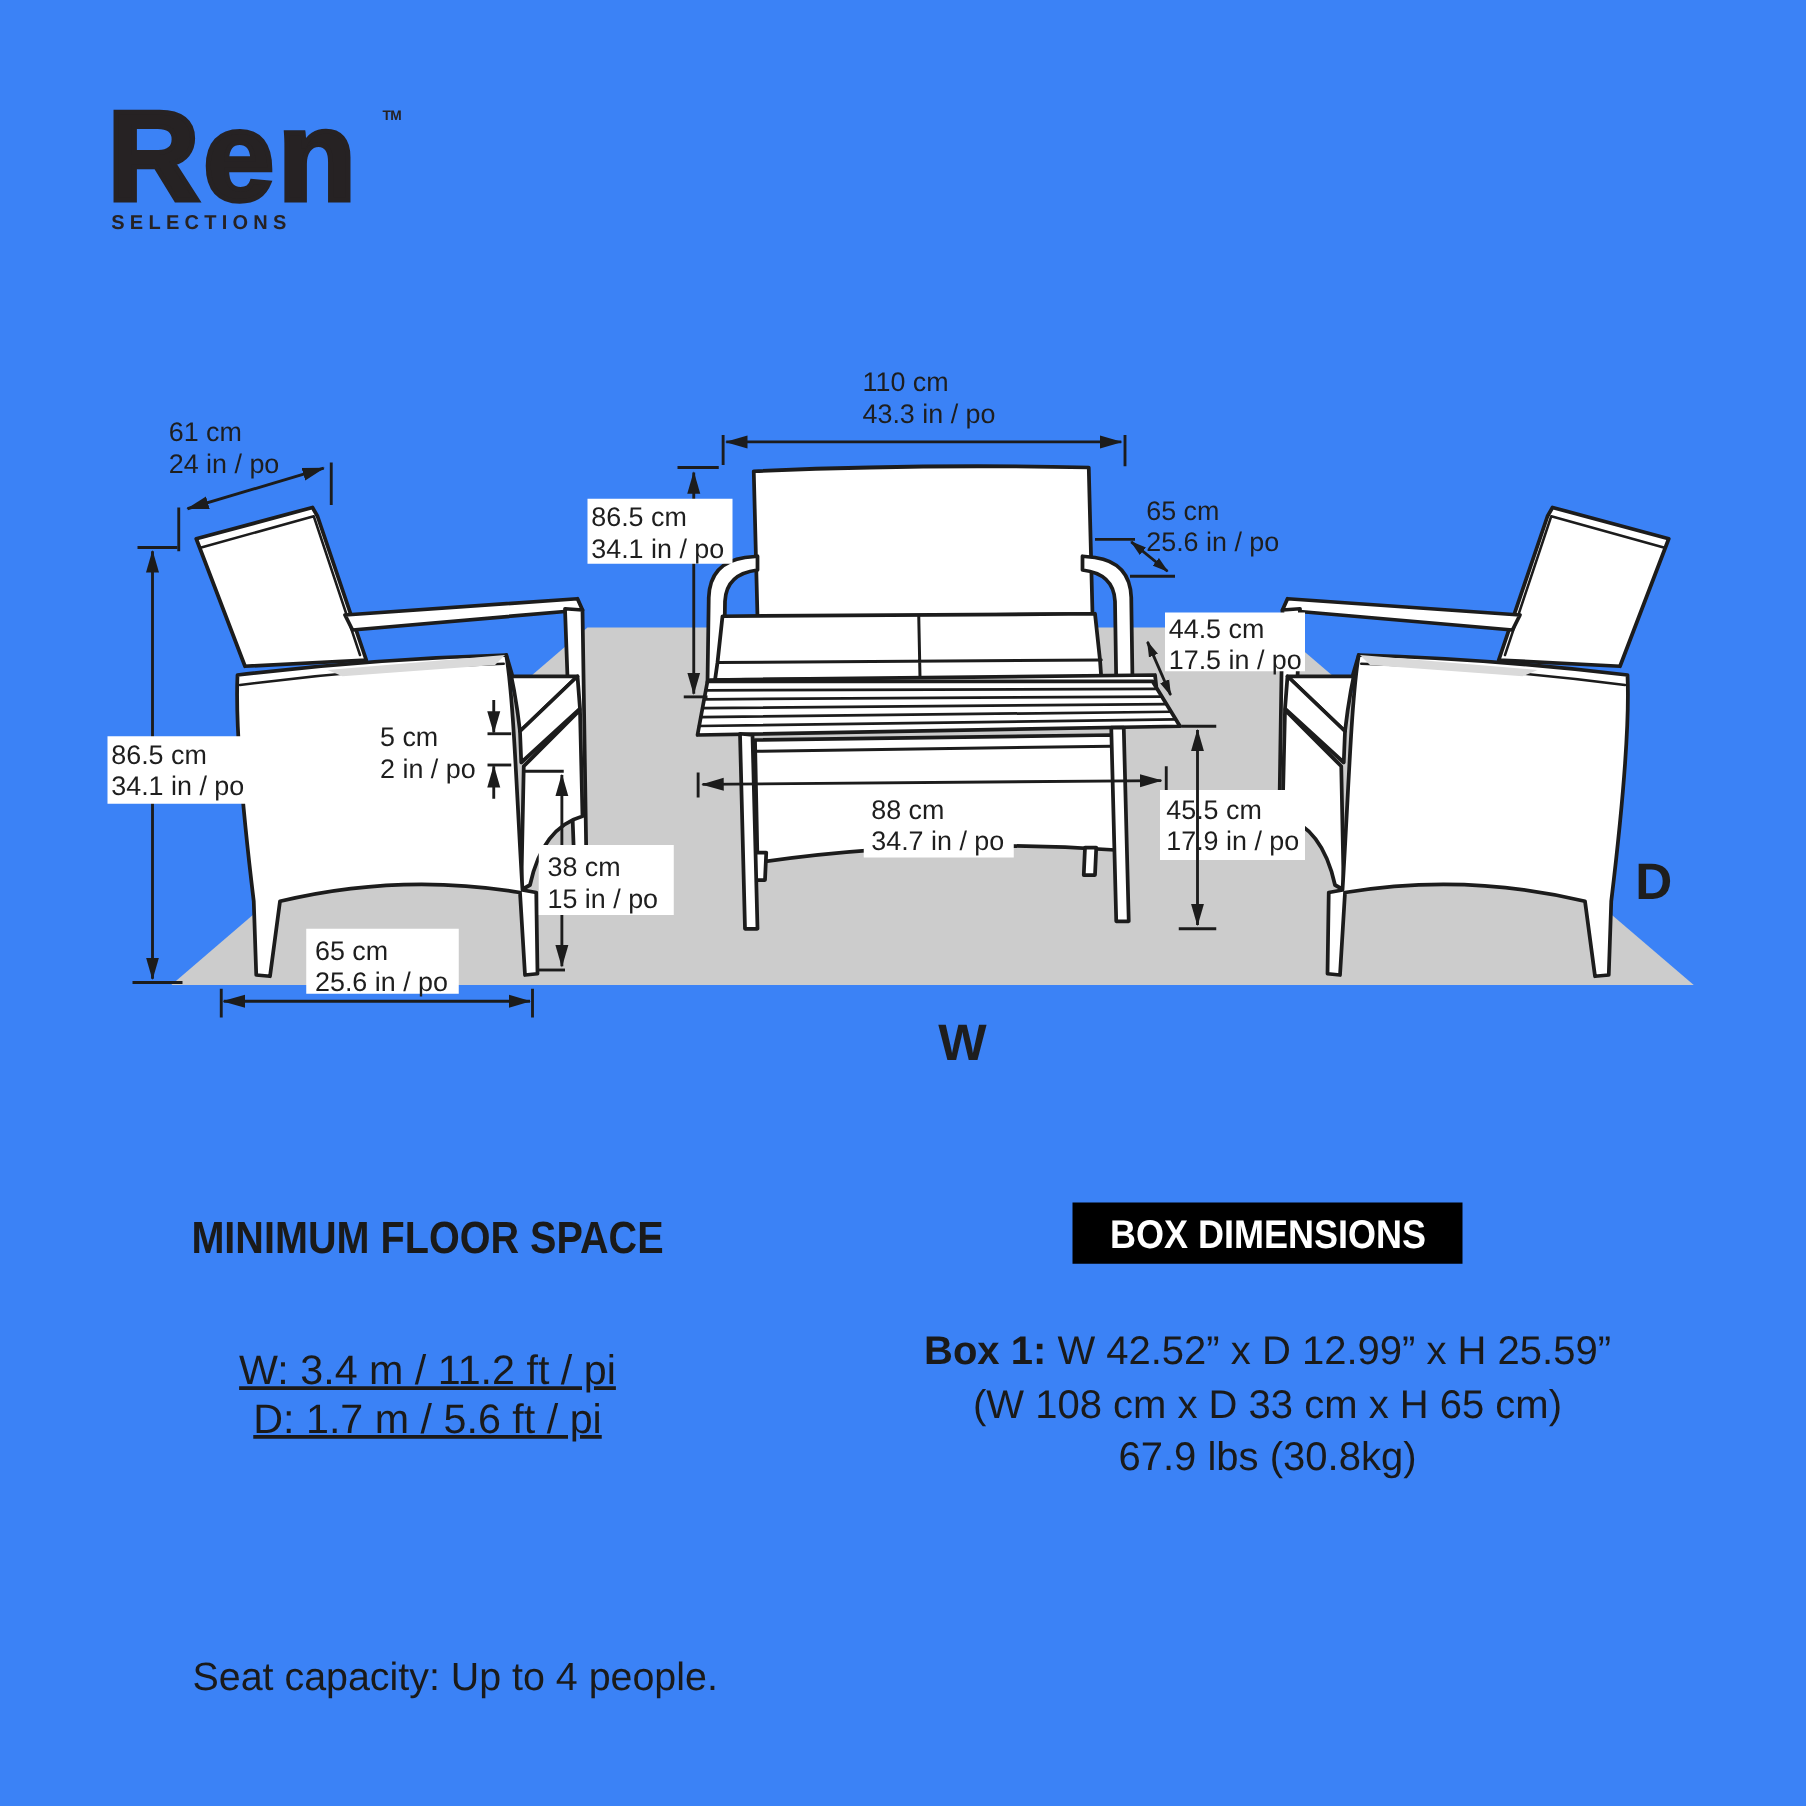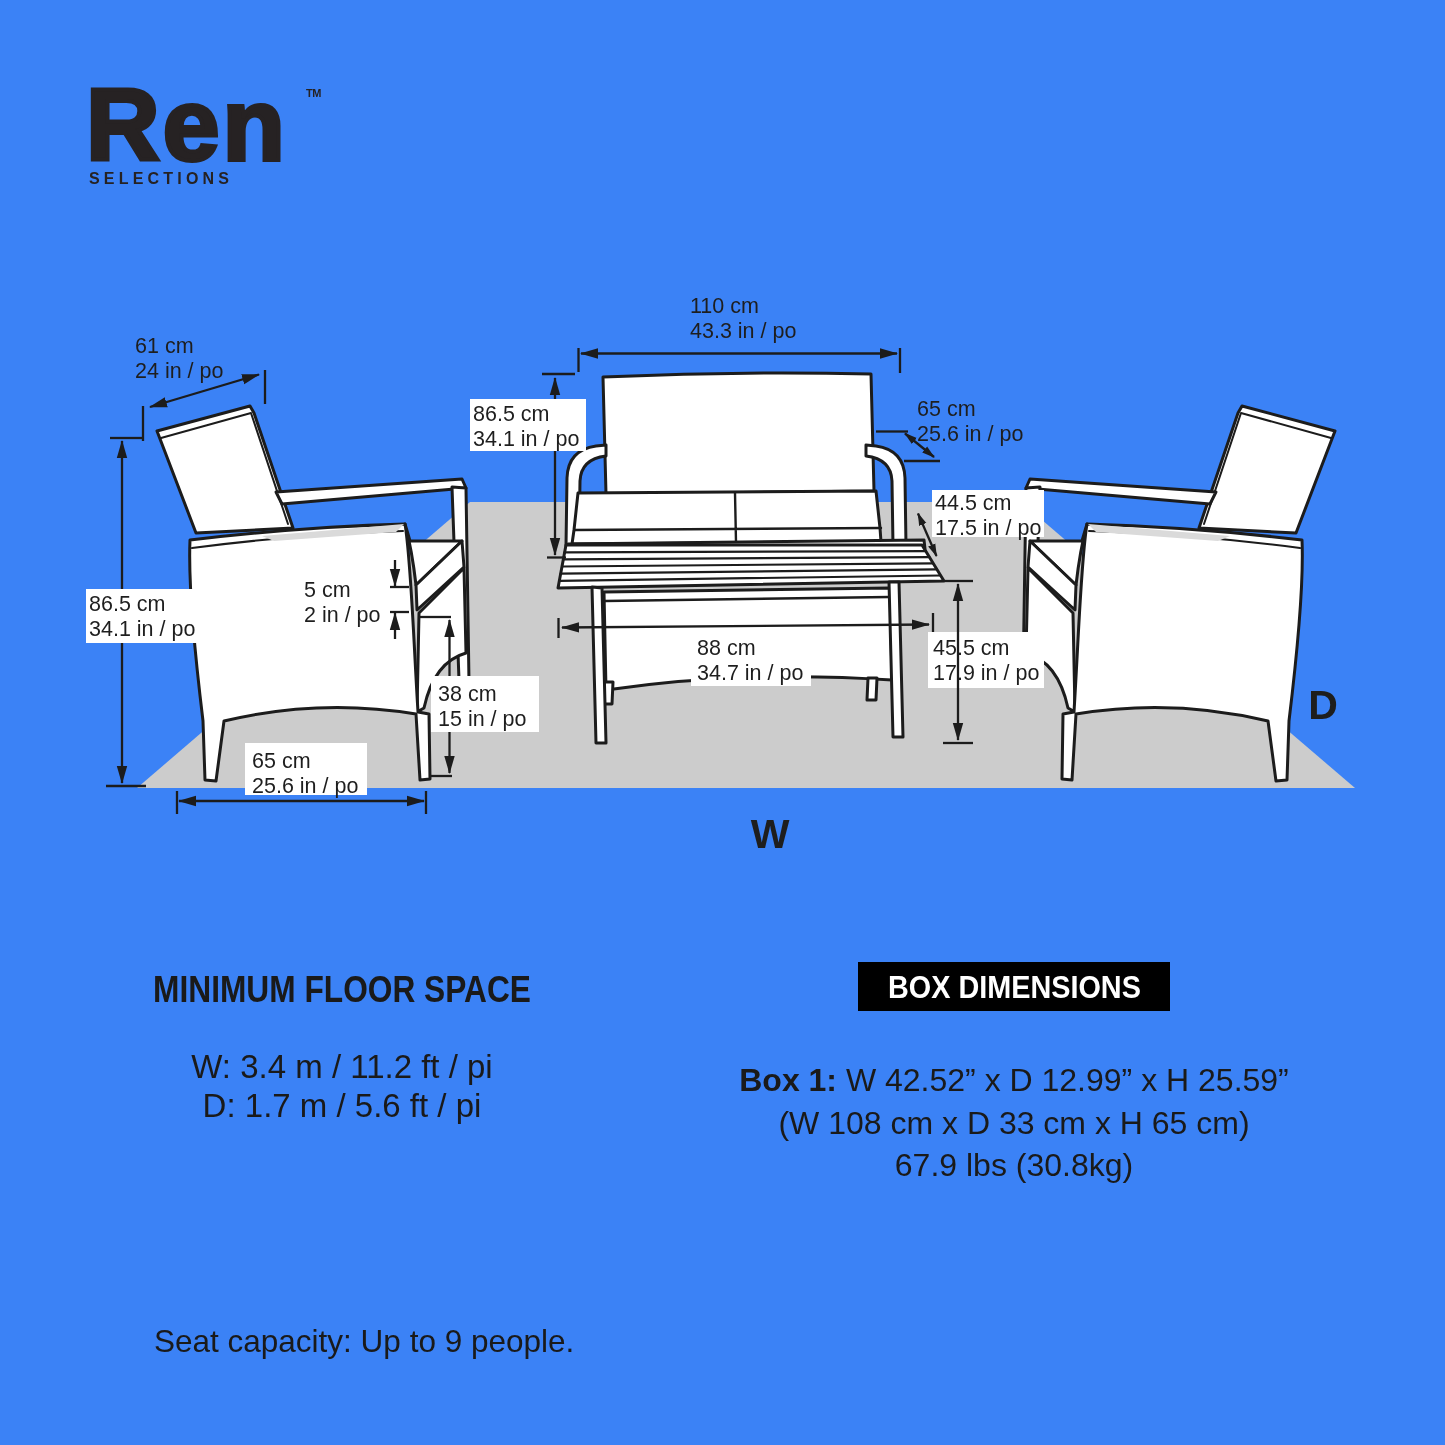--- a/index.html
+++ b/index.html
@@ -185,23 +185,23 @@
     <line x1="958" y1="584" x2="958" y2="740" marker-start="url(#ah)" marker-end="url(#ah)"></line>
   </g>
 
   <text x="770" y="848" text-anchor="middle" style="font-size:41px;font-weight:bold;">W</text>
 
   <text x="1323" y="719" text-anchor="middle" style="font-size:41px;font-weight:bold;">D</text>
 </svg>
 
 <div class="abs" style="left:92px;top:969px;width:500px;text-align:center;">
   <div style="font-size:36px;font-weight:bold;transform:scaleX(0.88);transform-origin:50% 50%;white-space:nowrap;">MINIMUM FLOOR SPACE</div>
-  <div style="font-size:33px;margin-top:36px;line-height:39px;">W: 3.4 m / 11.2 ft / pi<br>D: 1.7 m / 5.6 ft / pi</div>
+  <div style="font-size:33px;margin-top:65px;line-height:39px;text-decoration:underline;">W: 3.4 m / 11.2 ft / pi<br>D: 1.7 m / 5.6 ft / pi</div>
 </div>
 
 <div class="abs" style="left:714px;top:962px;width:600px;text-align:center;">
   <div style="display:inline-block;background:#000;color:#fff;font-size:32px;font-weight:bold;padding:7px 0 5px;width:312px;"><span style="display:inline-block;transform:scaleX(0.9);white-space:nowrap;">BOX DIMENSIONS</span></div>
   <div style="font-size:32px;margin-top:48px;line-height:42.5px;"><b>Box 1:</b> W 42.52” x D 12.99” x H 25.59”<br>(W 108 cm x D 33 cm x H 65 cm)<br>67.9 lbs (30.8kg)</div>
 </div>
 
-<div class="abs" style="left:154px;top:1323px;font-size:31.5px;">Seat capacity: Up to 9 people.</div>
+<div class="abs" style="left:154px;top:1323px;font-size:31.5px;">Seat capacity: Up to 4 people.</div>
 
 </div>
 
 </body></html>

